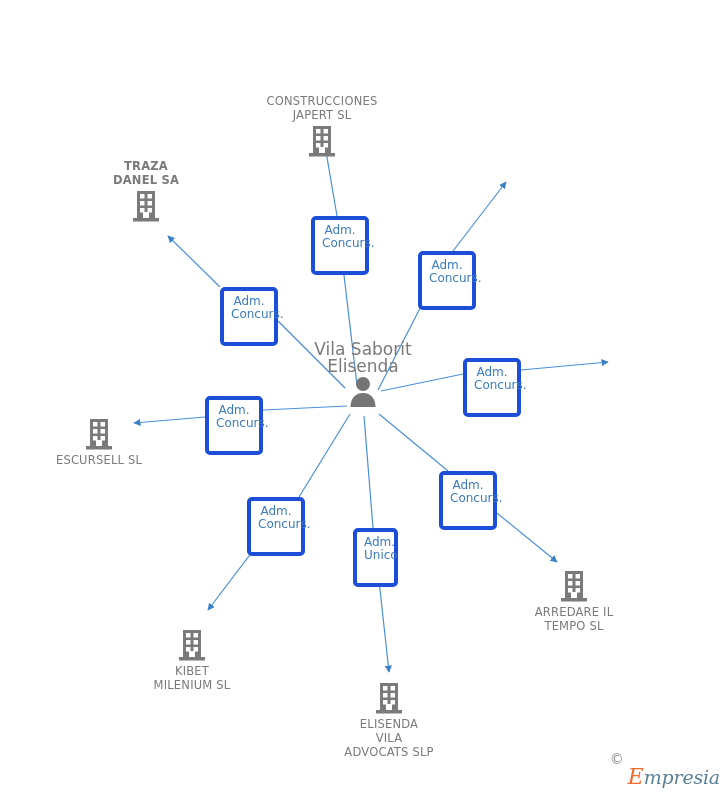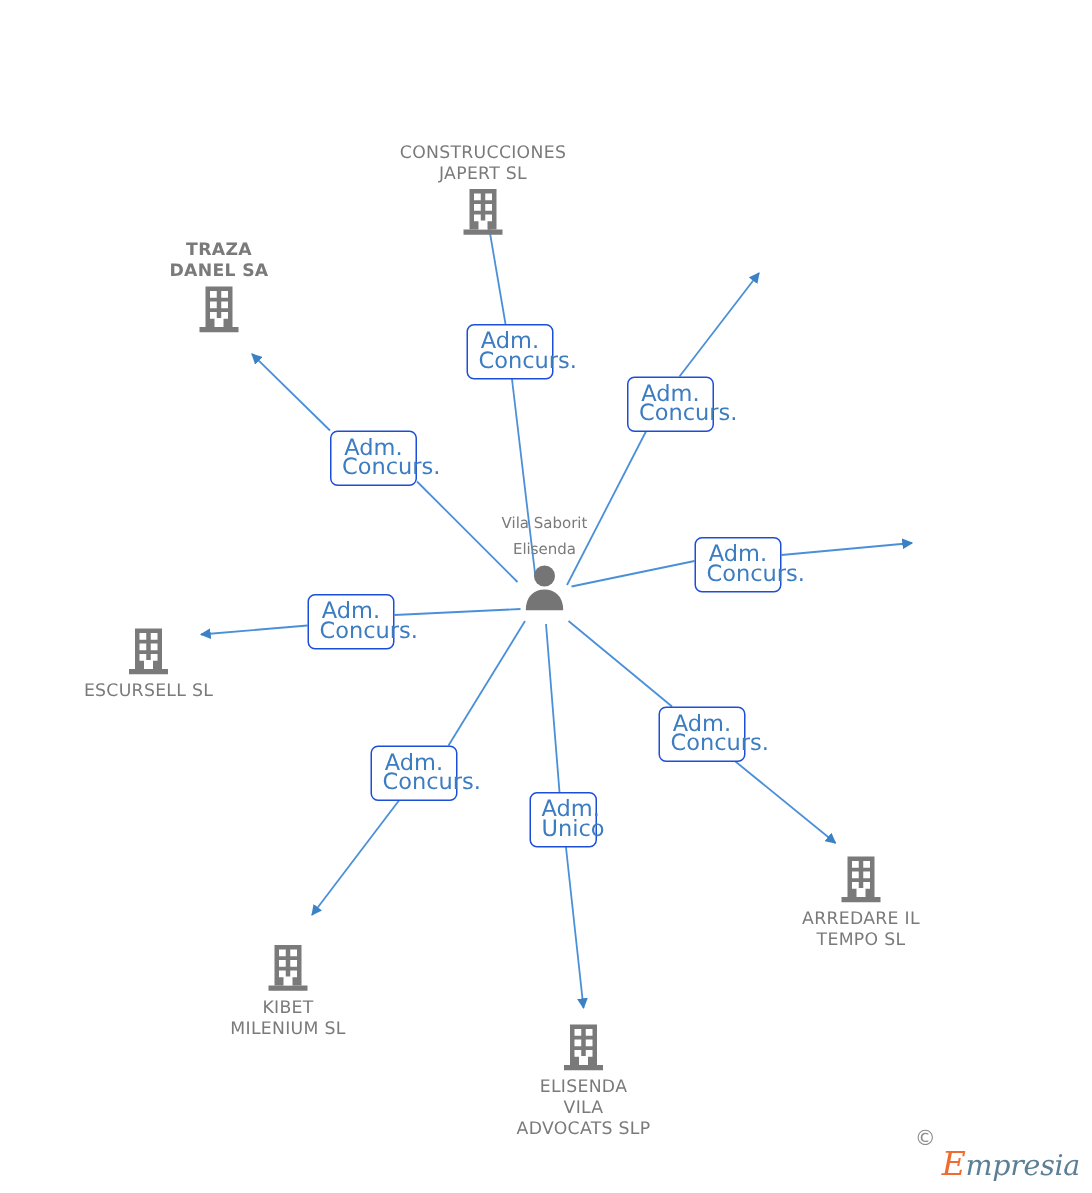--- a/index.html
+++ b/index.html
@@ -53,36 +53,36 @@
   .node.below .caption { margin-top: 2px; }
   .node.above .caption { margin-bottom: 2px; }
 
   .person-node {
     position: absolute;
     width: 170px;
     margin-left: -85px;
     text-align: center;
   }
   .person-node .caption {
-    font-size: 10px;
+    font-size: 17px;
     line-height: 17px;
     color: #7a7a7a;
     white-space: pre-line;
   }
 
   .edge-label {
     position: absolute;
     background: #ffffff;
-    border: 1px solid #1d4ed8;
+    border: 4px solid #1d4ed8;
     border-radius: 5px;
     color: #3c7cc0;
-    font-size: 15px;
+    font-size: 12px;
     line-height: 13px;
     text-align: center;
-    padding: 4px 7px 5px 7px;
+    padding: 4px 7px 21px 7px;
     white-space: pre-line;
     box-sizing: border-box;
   }
 
   #logo {
     position: absolute;
     right: 8px;
     bottom: 6px;
     display: flex;
     align-items: center;

